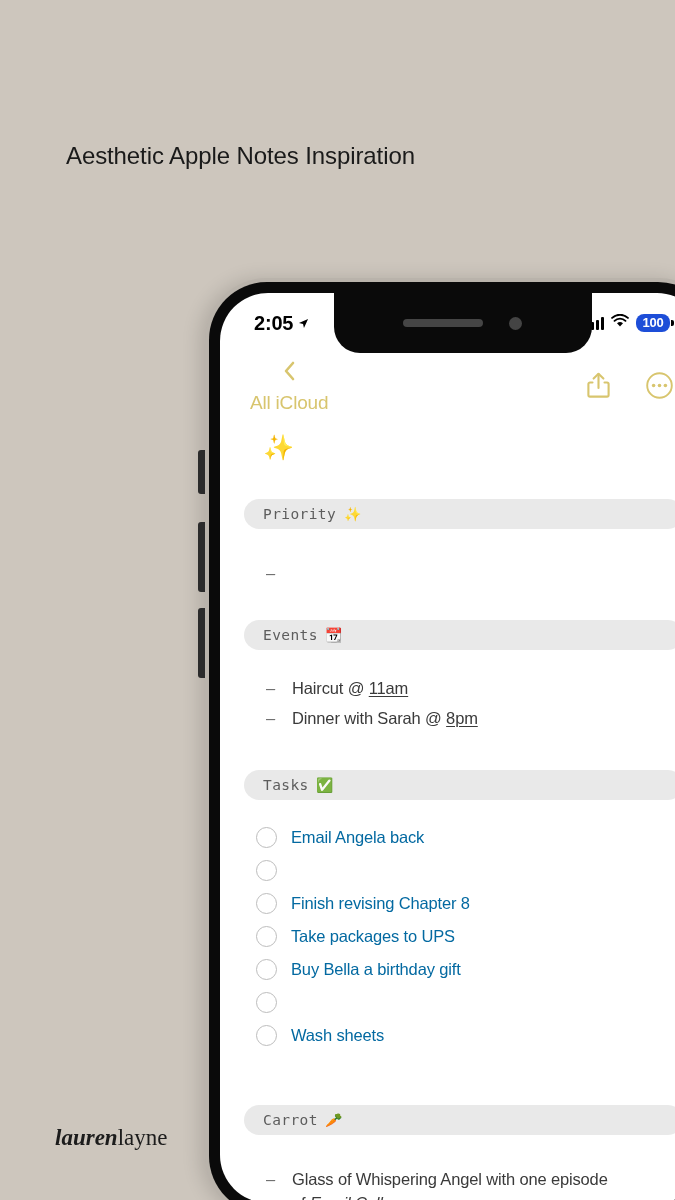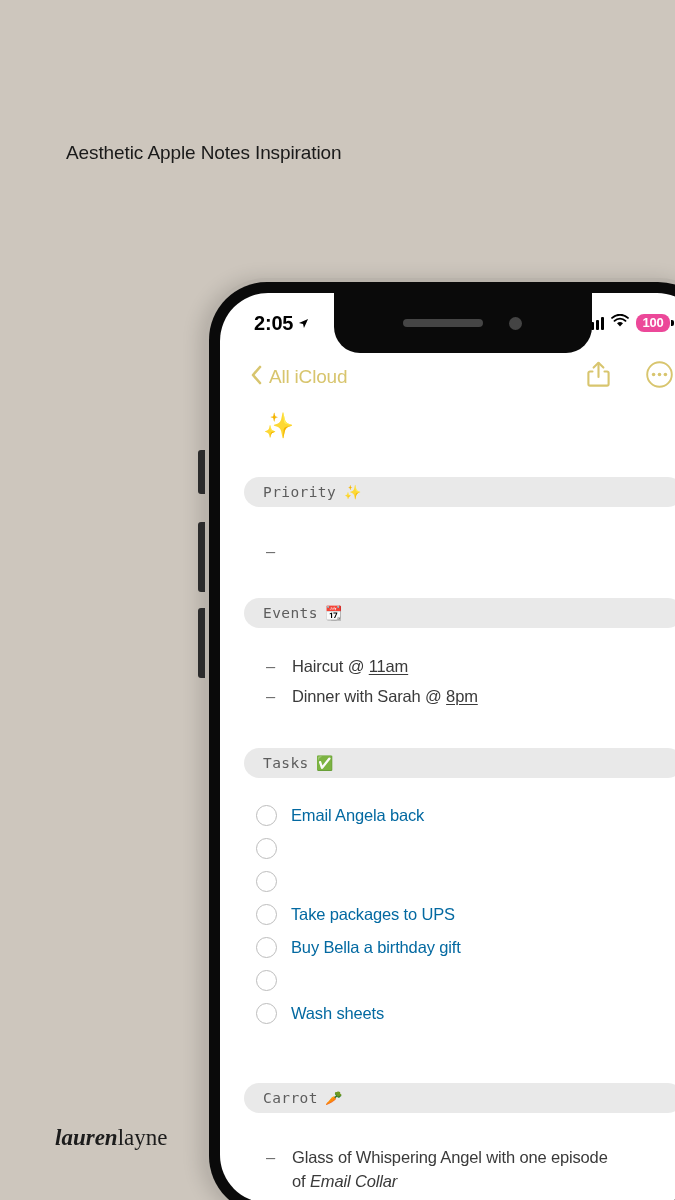--- a/index.html
+++ b/index.html
@@ -12,21 +12,21 @@
   body {
     background:#cdc6bd;
     font-family:"Liberation Sans", sans-serif;
     position:relative;
   }
 
   
   .page-heading {
     position:absolute;
     left:66px; top:142px;
-    font-size:19px;
+    font-size:24px;
     color:#1a1a1a;
     letter-spacing:-0.1px;
     white-space:nowrap;
   }
 
   
   .watermark {
     position:absolute;
     left:55px; top:1125px;
     font-family:"Liberation Serif", serif;
@@ -122,21 +122,21 @@
   .bars { display:flex; align-items:flex-end; gap:1.5px; height:13px; }
   .bars i { display:block; width:3.5px; background:#000; border-radius:1px; }
   .bars i:nth-child(1){height:5px;}
   .bars i:nth-child(2){height:7.5px;}
   .bars i:nth-child(3){height:10px;}
   .bars i:nth-child(4){height:13px;}
   .battery {
     display:flex; align-items:center; gap:1.5px;
   }
   .batt-body {
-    background:#ec4899;
+    background:#1d4ed8;
     border-radius:8px;
     padding:2px 6px;
     color:#fff;
     font-size:13px;
     font-weight:bold;
     line-height:1.05;
     letter-spacing:-0.2px;
   }
   .batt-nub {
     width:3px; height:6px;
@@ -149,20 +149,21 @@
     display:flex;
     align-items:center;
     padding:8px 32px 0 30px;
     color:#d8c56e;
   }
   .back-btn {
     display:flex;
     align-items:center;
     gap:7px;
     cursor:pointer;
+    flex-direction:column;
   }
   .back-label {
     font-size:19px;
     color:#d8c56e;
     letter-spacing:-0.2px;
   }
   .nav-actions {
     margin-left:auto;
     display:flex;
     align-items:center;
@@ -374,20 +375,21 @@
         <div class="todo-list">
           <div class="todo-row">
             <span class="checkbox"></span>
             <span class="todo-text">Email Angela back</span>
           </div>
           <div class="todo-row">
             <span class="checkbox"></span>
           </div>
           <div class="todo-row">
             <span class="checkbox"></span>
+            <span class="todo-text">Finish revising Chapter 8</span>
           </div>
           <div class="todo-row">
             <span class="checkbox"></span>
             <span class="todo-text">Take packages to UPS</span>
           </div>
           <div class="todo-row">
             <span class="checkbox"></span>
             <span class="todo-text">Buy Bella a birthday gift</span>
           </div>
           <div class="todo-row">

